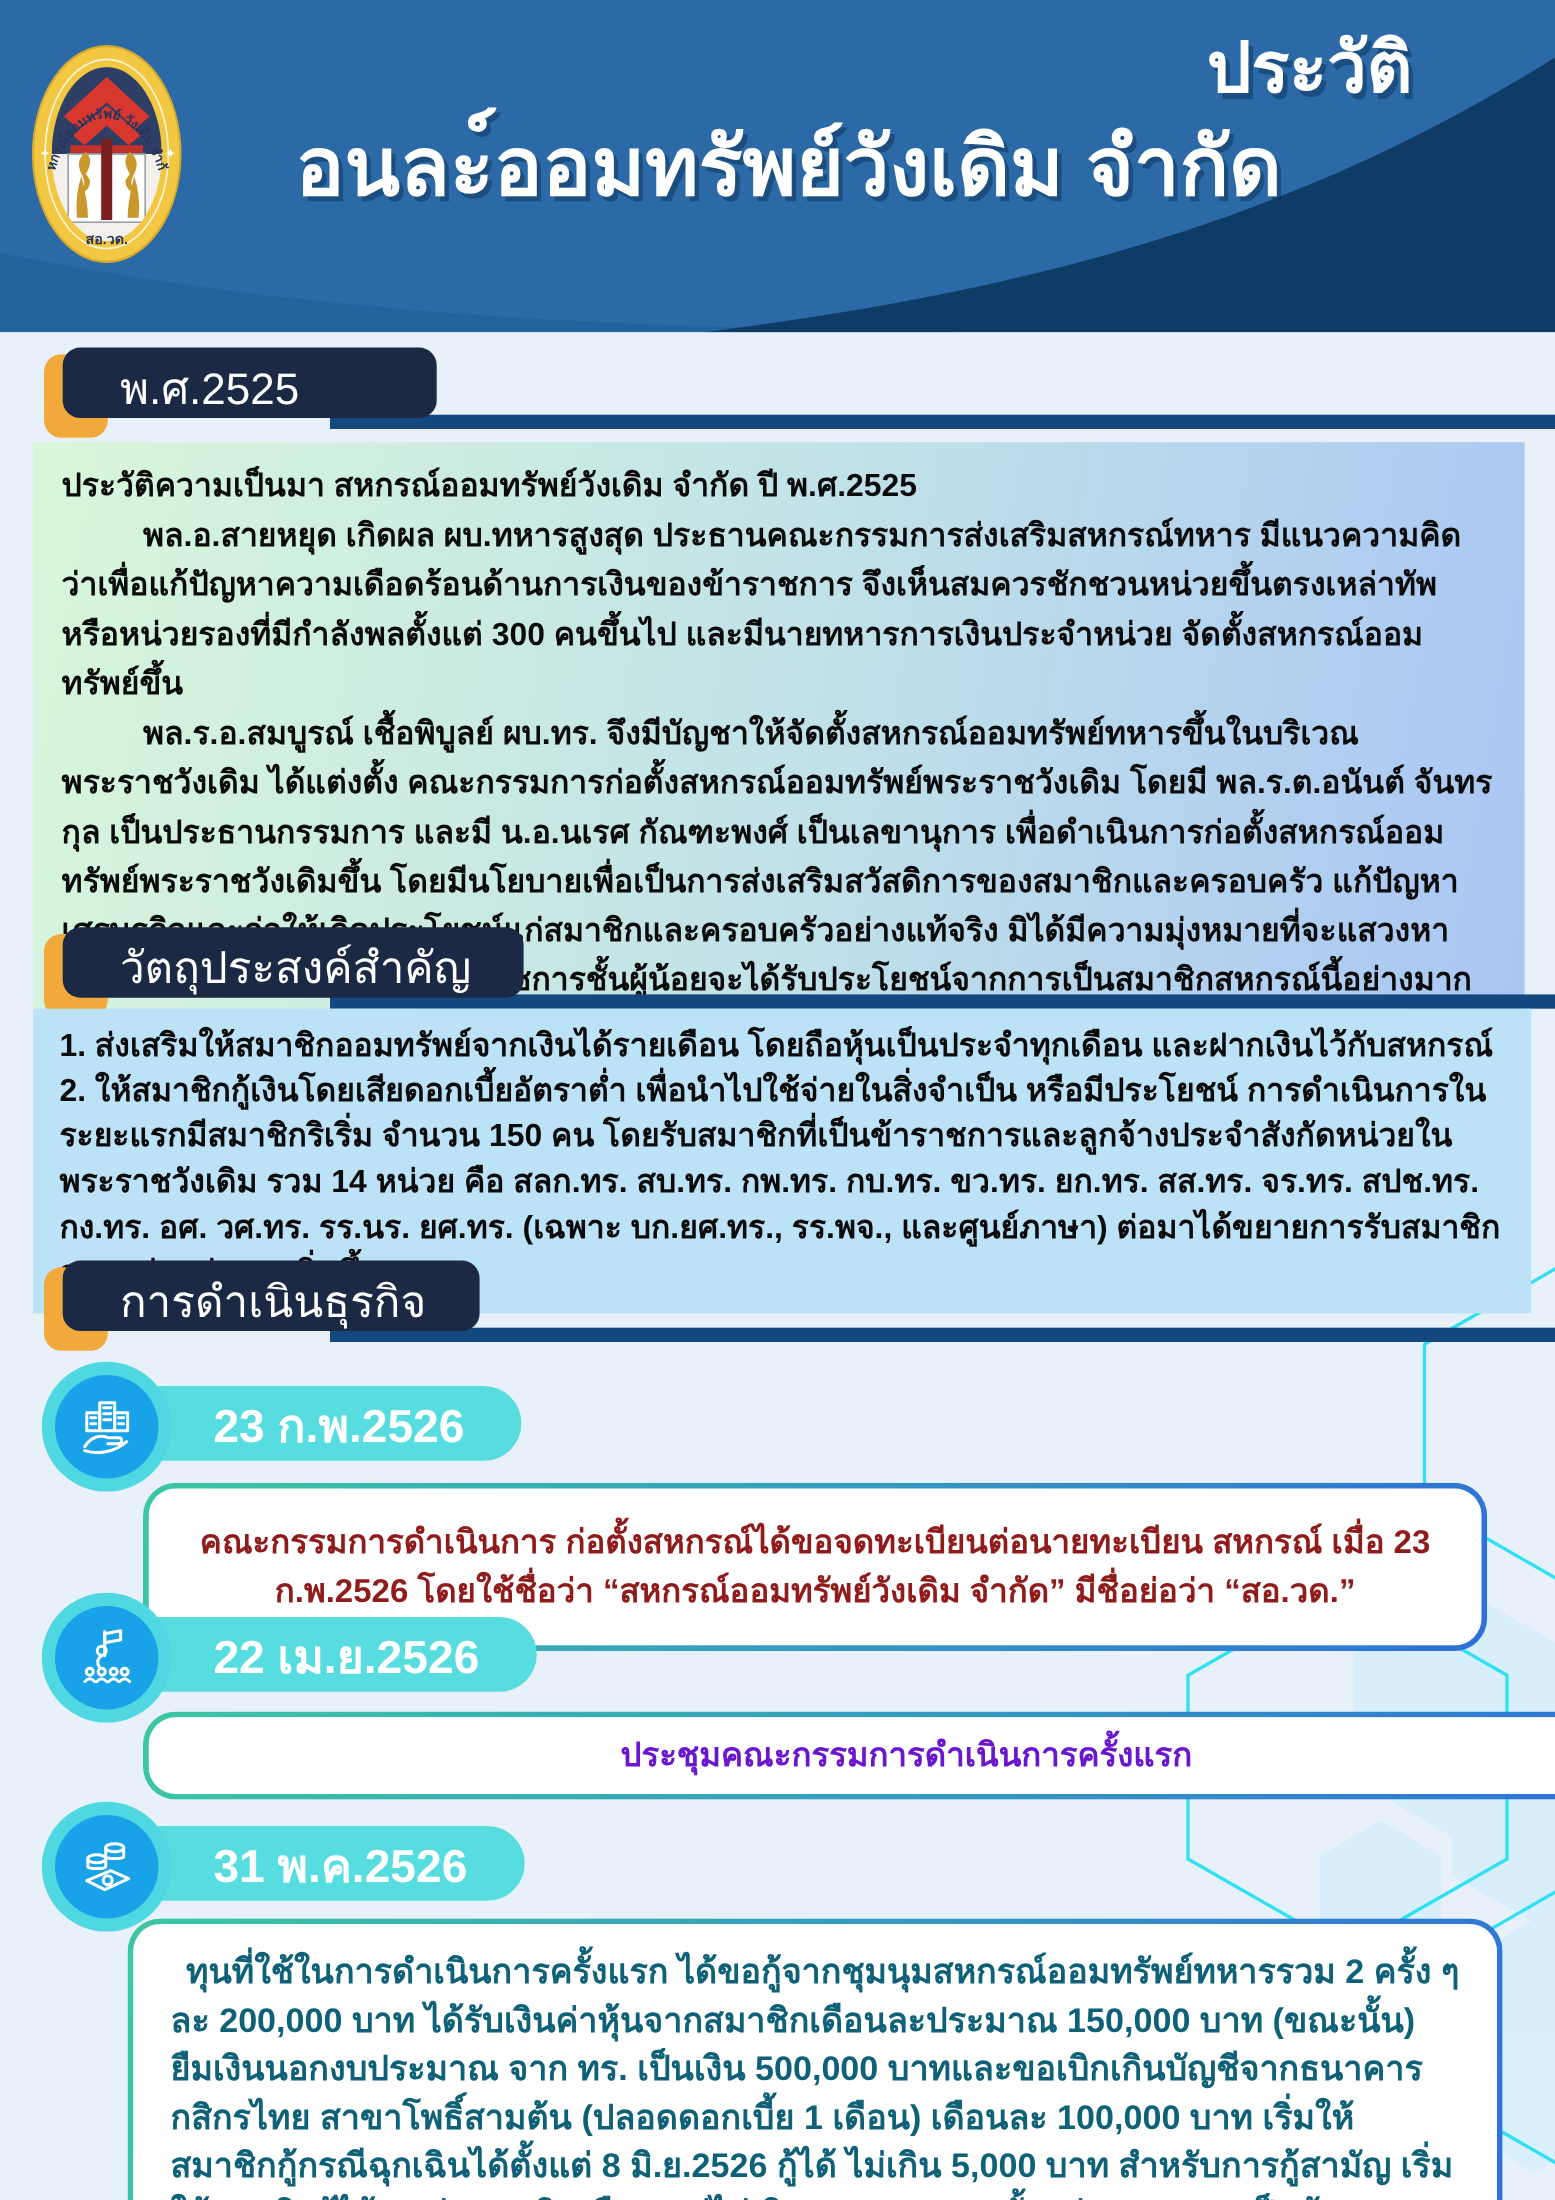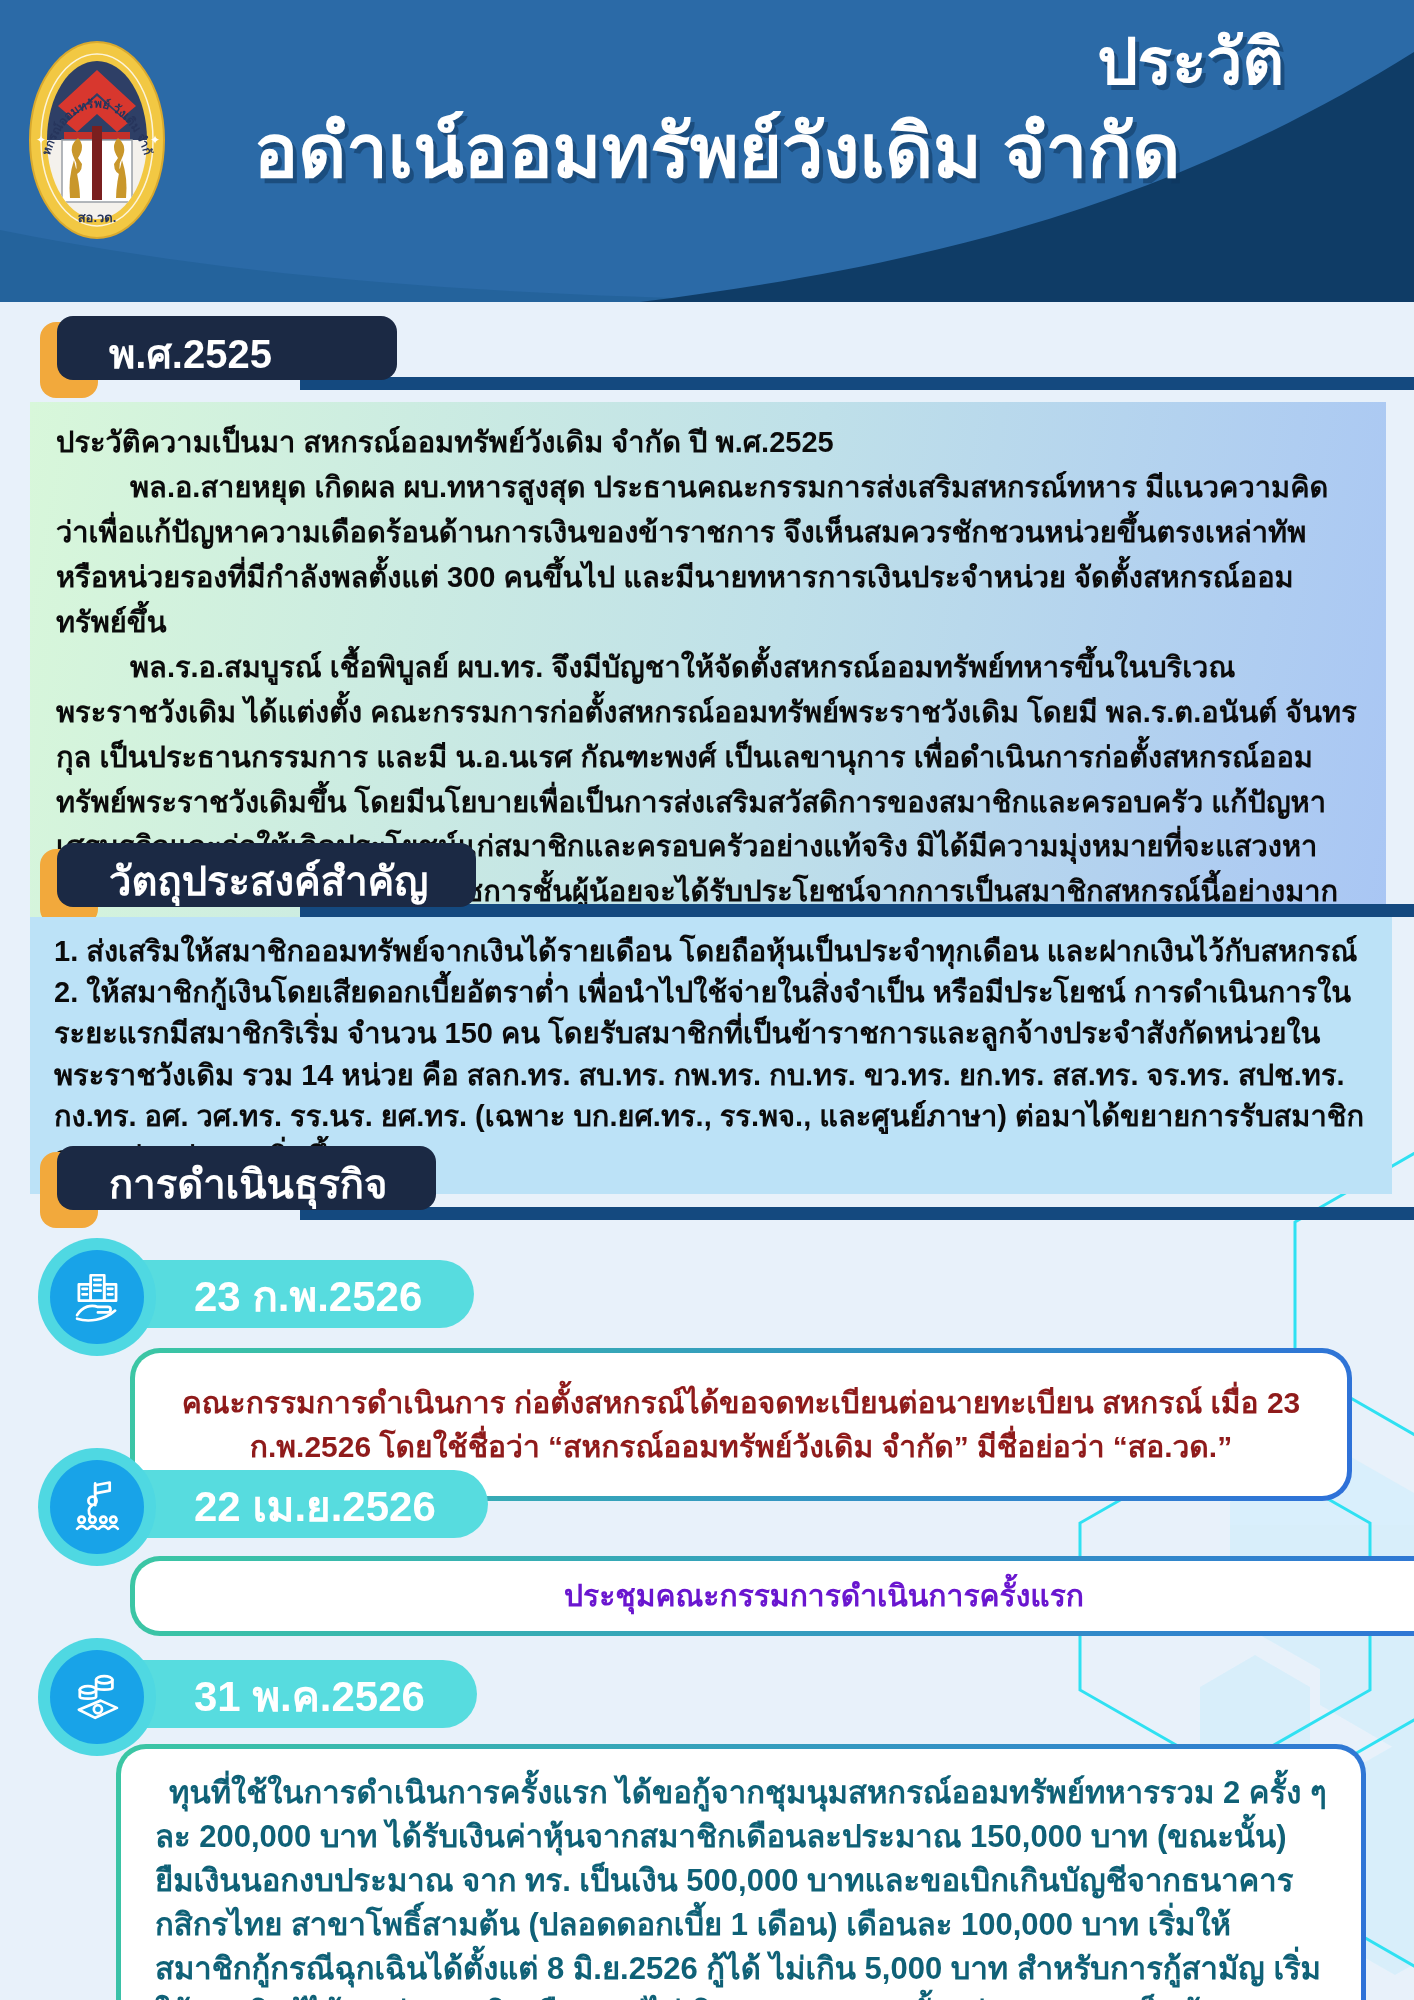--- a/index.html
+++ b/index.html
@@ -14,21 +14,21 @@
   .logo{position:absolute;left:28px;top:40px;width:138px;height:200px;}
   .titles{position:absolute;left:150px;right:130px;top:22px;text-align:center;color:#fff;}
   .title-1{font-size:64px;font-weight:bold;line-height:1.25;text-shadow:4px 5px 0 rgba(14,52,92,.55);text-align:right;}
   .title-2{font-size:74px;font-weight:bold;line-height:1.25;margin-top:4px;text-shadow:4px 5px 0 rgba(14,52,92,.55);}
   
   .sec-head{position:absolute;left:0;width:1414px;height:80px;}
   .sec-head .bar{position:absolute;left:300px;right:0;bottom:6px;height:13px;background:#14497f;}
   .sec-head .tab{position:absolute;left:40px;top:6px;width:58px;height:76px;background:#f2a93c;border-radius:16px;}
   .sec-head .box{
     position:absolute;left:57px;top:0;min-width:340px;height:64px;background:#1b2944;
-    border-radius:16px;color:#fff;font-size:40px;font-weight:bold;line-height:76px;
+    border-radius:16px;color:#fff;font-size:40px;font-weight:normal;line-height:76px;
     padding:0 48px 0 52px;box-sizing:border-box;white-space:nowrap;
   }
   
   .content-box{position:absolute;box-sizing:border-box;color:#0b0b0b;font-weight:bold;}
   .history-box{
     left:30px;top:402px;width:1356px;min-height:420px;padding:18px 26px 20px 26px;
     background:linear-gradient(100deg,#d8f7da 0%,#bfe0e9 55%,#a9c6f4 100%);
     font-size:29px;line-height:1.55;
   }
   .history-box p{margin:0;}
@@ -116,21 +116,21 @@
       <text font-size="12" font-weight="bold" fill="#27355c">
         <textPath href="#logoArcTop" startOffset="50%" text-anchor="middle">สหกรณ์ออมทรัพย์ วังเดิม จำกัด</textPath>
       </text>
       <text x="69" y="182" font-size="13" font-weight="bold" fill="#27355c" text-anchor="middle">สอ.วด.</text>
       <text x="8" y="104" font-size="12" fill="#ffffff">✦</text>
       <text x="122" y="104" font-size="12" fill="#ffffff">✦</text>
     </svg>
 
     <div class="titles">
       <div class="title-1">ประวัติ</div>
-      <div class="title-2">อดำเน์ออมทรัพย์วังเดิม จำกัด</div>
+      <div class="title-2">อนละ์ออมทรัพย์วังเดิม จำกัด</div>
     </div>
   </div>
 
   <div class="sec-head layer-top" style="top:316px;">
     <div class="bar"></div>
     <div class="tab"></div>
     <div class="box">พ.ศ.2525</div>
   </div>
 
   <div class="content-box history-box layer-top">

